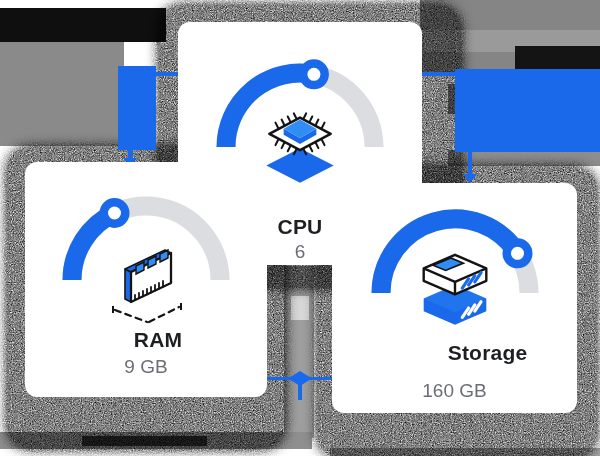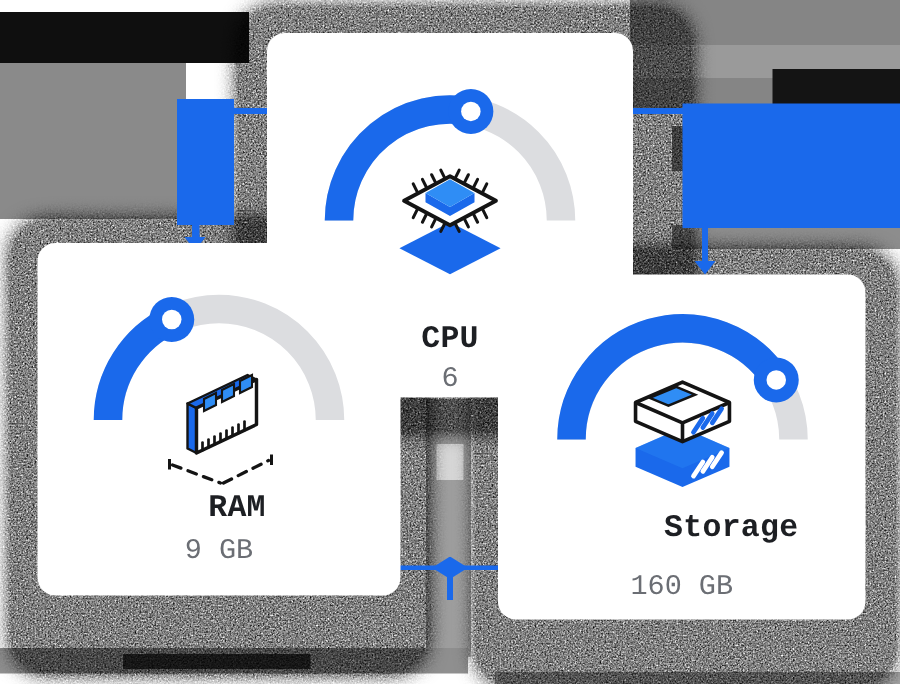--- a/index.html
+++ b/index.html
@@ -22,21 +22,20 @@
     border-top:9px solid var(--blue,#1a69eb);
   }
   .conn-diamond{
     position:absolute;z-index:3;background:var(--blue,#1a69eb);
     clip-path:polygon(0 50%,50% 0,100% 50%,50% 100%);
   }
   
   .card{
     position:absolute;z-index:4;background:var(--card-bg,#fff);
     border-radius:12px;
-    font-family:Liberation Mono, monospace;
   }
   .card .gauge{position:absolute;left:50%;transform:translateX(-50%);width:180px;height:100px;}
   .card .icon{position:absolute;left:50%;transform:translateX(-50%);}
   .card .label{
     position:absolute;width:100%;text-align:center;
     font-size:21px;font-weight:700;color:var(--title,#1d1f23);letter-spacing:.2px;
   }
   .card .value{
     position:absolute;width:100%;text-align:center;
     font-size:19px;font-weight:400;color:var(--value,#6b6e74);

